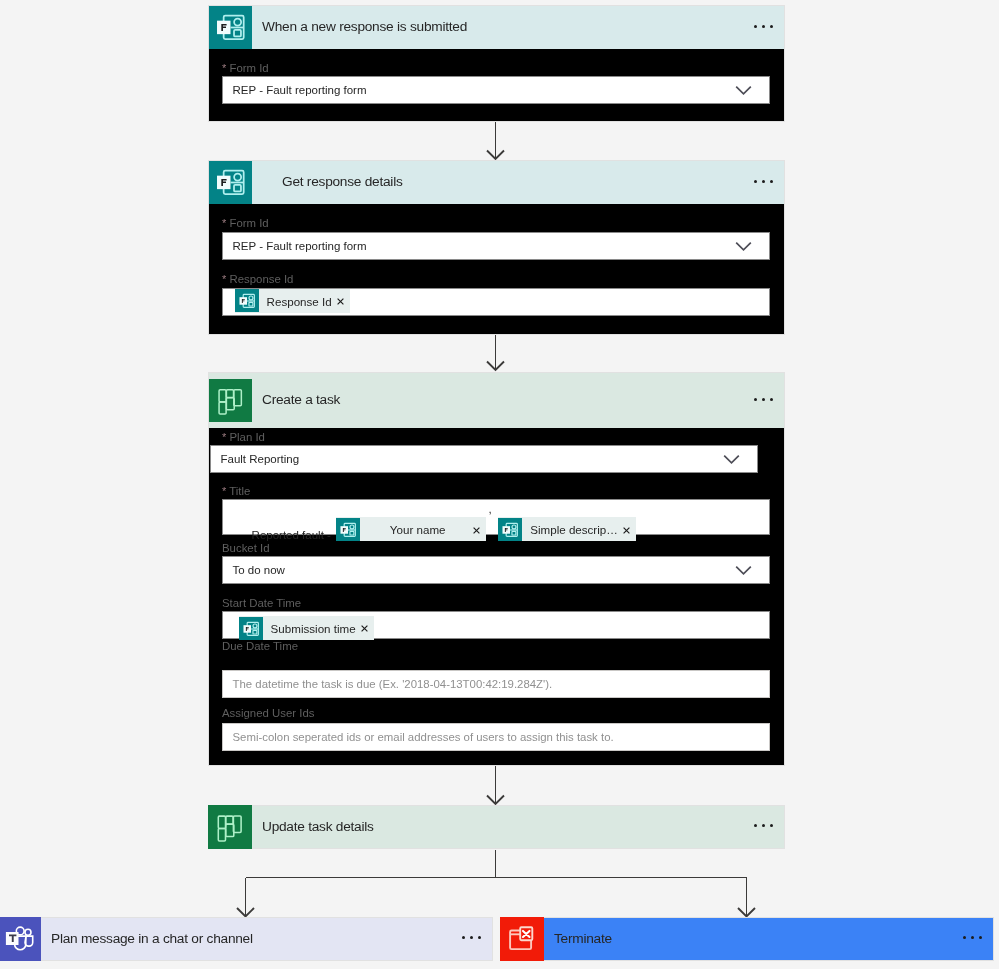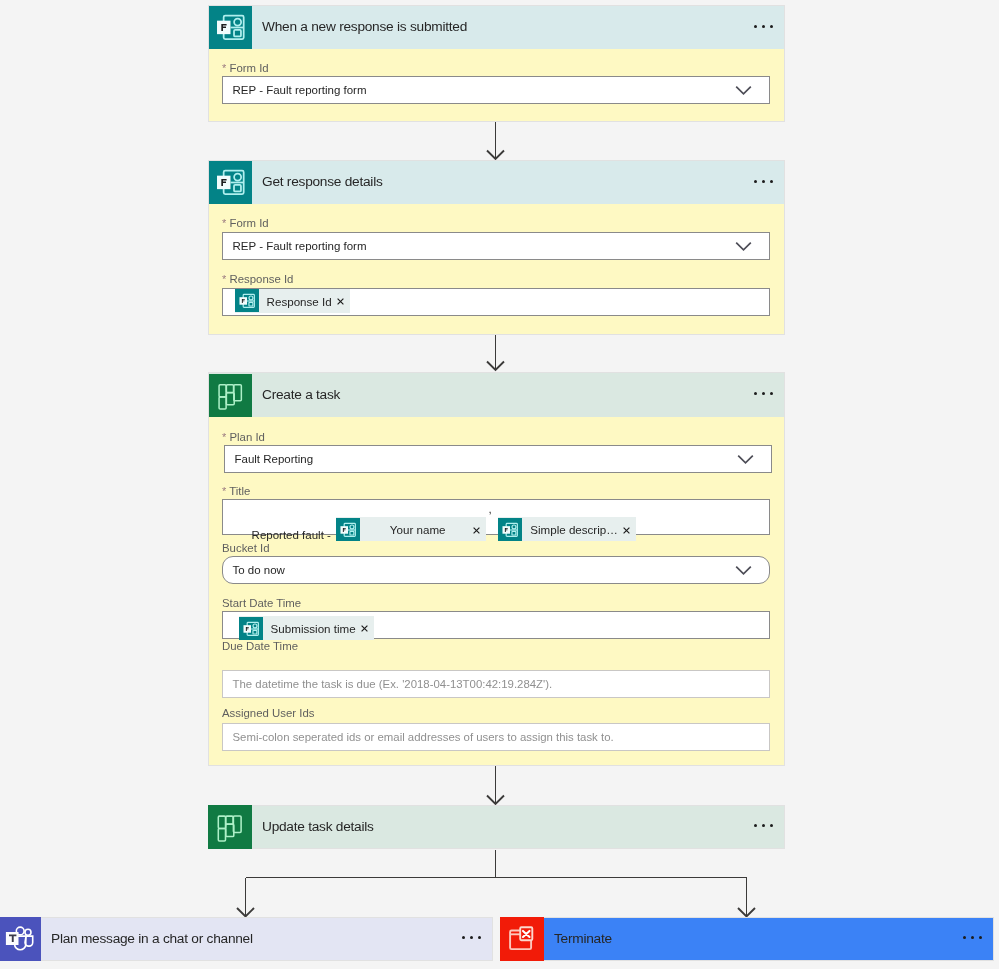--- a/index.html
+++ b/index.html
@@ -2,21 +2,21 @@
 <html><head>
 <meta charset="utf-8">
 <title>Flow designer</title>
 <style>
   html,body{margin:0;padding:0;}
   body{width:999px;height:969px;background:#f4f4f4;font-family:"Liberation Sans",sans-serif;
        overflow:hidden;position:relative;-webkit-font-smoothing:antialiased;}
   .canvas{position:absolute;left:0;top:0;width:999px;height:969px;will-change:transform;transform:translateZ(0);}
   svg.conn{position:absolute;left:0;top:0;}
 
-  .card{position:absolute;background:#fef9c3;border:1px solid #e1e1e1;box-sizing:border-box;}
+  .card{position:absolute;background:#000000;border:1px solid #e1e1e1;box-sizing:border-box;}
   .card.collapsed{border:none;background:transparent;}
   .card-head{display:flex;align-items:center;position:relative;box-sizing:border-box;}
   .collapsed .card-head{border:1px solid #e1e1e1;border-left:none;}
   .ico{display:block;line-height:0;}
   .ico svg{display:block;}
   .card-title{font-size:13.7px;line-height:16px;color:#262626;margin-left:10px;
               letter-spacing:-0.25px;white-space:nowrap;position:relative;top:-0.5px;}
   .ellipsis{position:absolute;right:11.2px;top:50%;transform:translateY(calc(-50% - 1.4px));display:flex;align-items:center;}
   .ellipsis i{width:3.0px;height:3.0px;border-radius:50%;background:#1c1c1c;display:block;margin-left:4.9px;}
   .ellipsis i:first-child{margin-left:0;}
@@ -85,21 +85,21 @@
 <span class="flabel" style="left:14px;top:57.0px;"><span class="req">*</span> <span>Form Id</span></span>
 <div class="input" style="left:14px;top:71.4px;width:548px;height:28px;">
           <span class="itext">REP - Fault reporting form</span>
           <span class="chev"><svg width="17" height="11" viewBox="0 0 17 11">
               <path d="M1.2 1.6 L8.5 8.9 L15.8 1.6" fill="none" stroke="#4d4d57" stroke-width="1.7"></path>
             </svg></span>
         </div>
 </div>
     </div>
 <div class="card" style="left:208px;top:160px;width:577px;height:175px;">
-<div class="card-head" style="background:#d8eaeb;height:43px;">
+<div class="card-head" style="background:#d8eaeb;height:43px;gap:20px;">
         <span class="ico" style="width:43px;height:43px;flex:0 0 43px;">
           <svg viewBox="0 0 44 44" width="43" height="43">
             <rect width="44" height="44" fill="#038387"></rect>
 <g fill="none" stroke="#b0efee" stroke-width="1.8">
 <rect x="15.0" y="9.8" width="20.5" height="24.0" rx="1.6"></rect>
 <path d="M22.1 22.0 H35.5"></path>
 <circle cx="29.3" cy="16.4" r="3.6"></circle>
 <rect x="25.6" y="24.4" width="7.1" height="6.8" rx="1.1"></rect>
 </g>
 <rect x="8.2" y="15.0" width="13.8" height="13.8" fill="#f2fcfc"></rect>
@@ -141,21 +141,21 @@
               <span class="tlabel">Response Id</span>
               <span class="tx"><svg width="7" height="7" viewBox="0 0 7 7">
                   <path d="M0.6 0.6 L6.4 6.4 M6.4 0.6 L0.6 6.4" stroke="#1c1c1c" stroke-width="1.15" fill="none"></path>
                 </svg></span>
             </span>
           </div>
         </div>
 </div>
     </div>
 <div class="card" style="left:208px;top:372px;width:577px;height:394px;">
-<div class="card-head" style="background:#dae8e1;height:44px;">
+<div class="card-head" style="background:#dae8e1;height:55px;">
         <span class="ico" style="width:43px;height:43px;flex:0 0 43px;">
           <svg viewBox="0 0 44 44" width="43" height="43">
             <rect width="44" height="44" fill="#107a43"></rect>
 <g fill="none" stroke="#aef0c8" stroke-width="1.55">
 <rect x="10.3" y="11.1" width="7.2" height="12.3" rx="1.1"></rect>
 <rect x="10.3" y="23.4" width="7.2" height="12.5" rx="1.1"></rect>
 <rect x="17.8" y="11.1" width="7.3" height="7.9" rx="1.1"></rect>
 <rect x="17.8" y="19.3" width="8.0" height="12.2" rx="1.1"></rect>
 <rect x="25.4" y="10.9" width="7.7" height="16.5" rx="1.1"></rect>
 </g>
@@ -163,21 +163,21 @@
         </span>
         <span class="card-title">Create a task</span>
         <span class="ellipsis">
           <i></i>
           <i></i>
           <i></i>
         </span>
       </div>
 <div class="body">
 <span class="flabel" style="left:14px;top:58.5px;"><span class="req">*</span> <span>Plan Id</span></span>
-<div class="input" style="left:16px;top:72.8px;width:548px;height:28px;">
+<div class="input" style="left:2px;top:72.8px;width:548px;height:28px;">
           <span class="itext">Fault Reporting</span>
           <span class="chev"><svg width="17" height="11" viewBox="0 0 17 11">
               <path d="M1.2 1.6 L8.5 8.9 L15.8 1.6" fill="none" stroke="#4d4d57" stroke-width="1.7"></path>
             </svg></span>
         </div>
 <span class="flabel" style="left:14px;top:113.0px;"><span class="req">*</span> <span>Title</span></span>
 <div class="input" style="left:14px;top:127.3px;width:548px;height:28px;padding:17px;">
           <div class="tokrow">
             <span class="plain">Reported fault -</span>
             <span class="token" style="margin-left:5px;gap:22px;">
@@ -215,21 +215,21 @@
 </svg>
               </span>
               <span class="tlabel">Simple descrip…</span>
               <span class="tx"><svg width="7" height="7" viewBox="0 0 7 7">
                   <path d="M0.6 0.6 L6.4 6.4 M6.4 0.6 L0.6 6.4" stroke="#1c1c1c" stroke-width="1.15" fill="none"></path>
                 </svg></span>
             </span>
           </div>
         </div>
 <span class="flabel" style="left:14px;top:169.6px;"><span>Bucket Id</span></span>
-<div class="input" style="left:14px;top:183.9px;width:548px;height:28px;border-radius:11px;">
+<div class="input" style="left:14px;top:183.9px;width:548px;height:28px;">
           <span class="itext">To do now</span>
           <span class="chev"><svg width="17" height="11" viewBox="0 0 17 11">
               <path d="M1.2 1.6 L8.5 8.9 L15.8 1.6" fill="none" stroke="#4d4d57" stroke-width="1.7"></path>
             </svg></span>
         </div>
 <span class="flabel" style="left:14px;top:224.8px;"><span>Start Date Time</span></span>
 <div class="input" style="left:14px;top:239.1px;width:548px;height:28px;padding:4px;">
           <div class="tokrow">
             <span class="token">
               <span class="tico">

